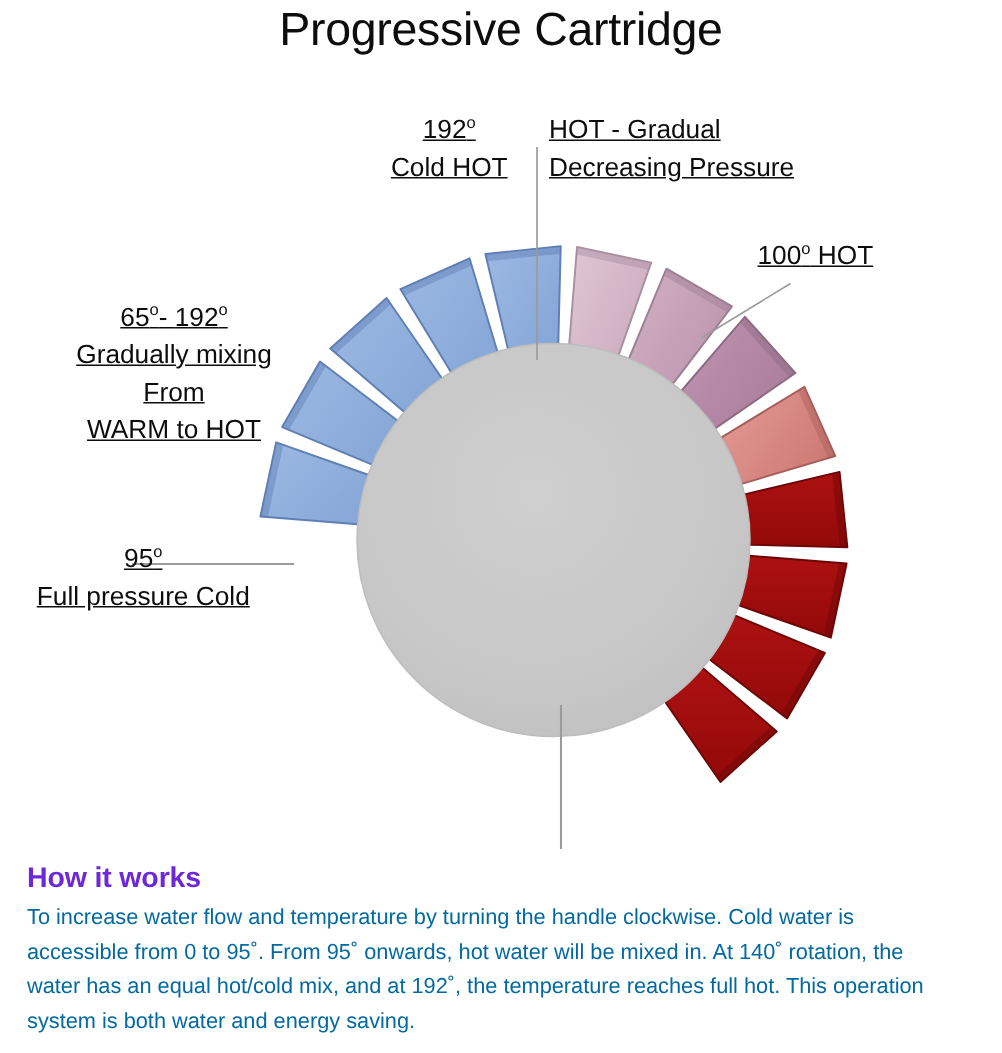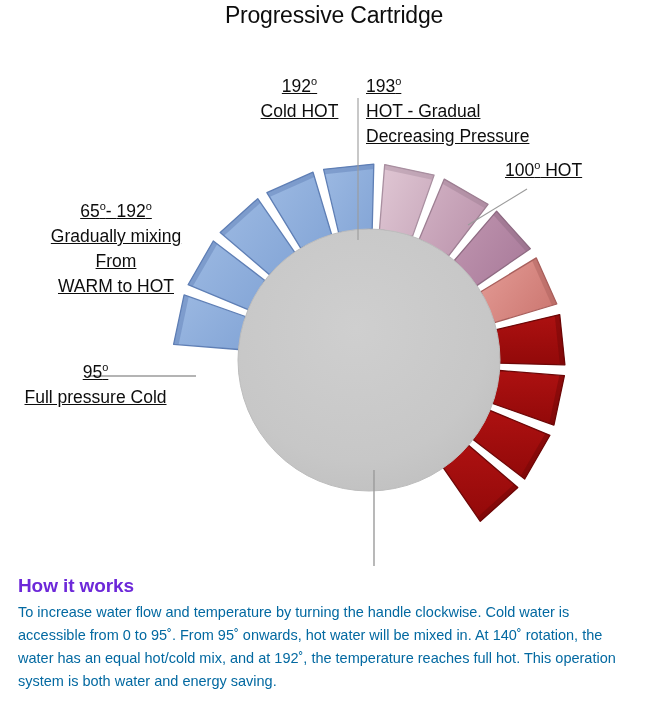--- a/index.html
+++ b/index.html
@@ -24,21 +24,21 @@
     background: #ffffff;
   }
 
   
   #title {
     position: absolute;
     left: 0;
     top: 2px;
     width: 668px;
     text-align: center;
-    font-size: 23px;
+    font-size: 31px;
     font-weight: 400;
     letter-spacing: -0.2px;
     color: #0d0d0d;
     white-space: nowrap;
   }
 
   
   #diagram {
     position: absolute;
     left: 0;
@@ -190,21 +190,20 @@
     <line x1="88" y1="376" x2="196" y2="376" stroke="#9b9b9b" stroke-width="1.4"></line>
     <line x1="374" y1="470" x2="374" y2="566" stroke="#9b9b9b" stroke-width="1.4"></line>
   </svg>
 
   <div class="anno" id="anno-192">
     <span class="ln"><span>192</span><sup>o</sup></span>
     <span class="ln">Cold HOT</span>
   </div>
 
   <div class="anno" id="anno-193">
-    <span class="ln"><span>193</span><sup>o</sup></span>
     <span class="ln">HOT - Gradual</span>
     <span class="ln">Decreasing Pressure</span>
   </div>
 
   <div class="anno" id="anno-200">
     <span class="ln"><span>100</span><sup>o</sup><span> HOT</span></span>
   </div>
 
   <div class="anno" id="anno-96">
     <span class="ln"><span>65</span><sup>o</sup><span>- </span><span>192</span><sup>o</sup></span>

